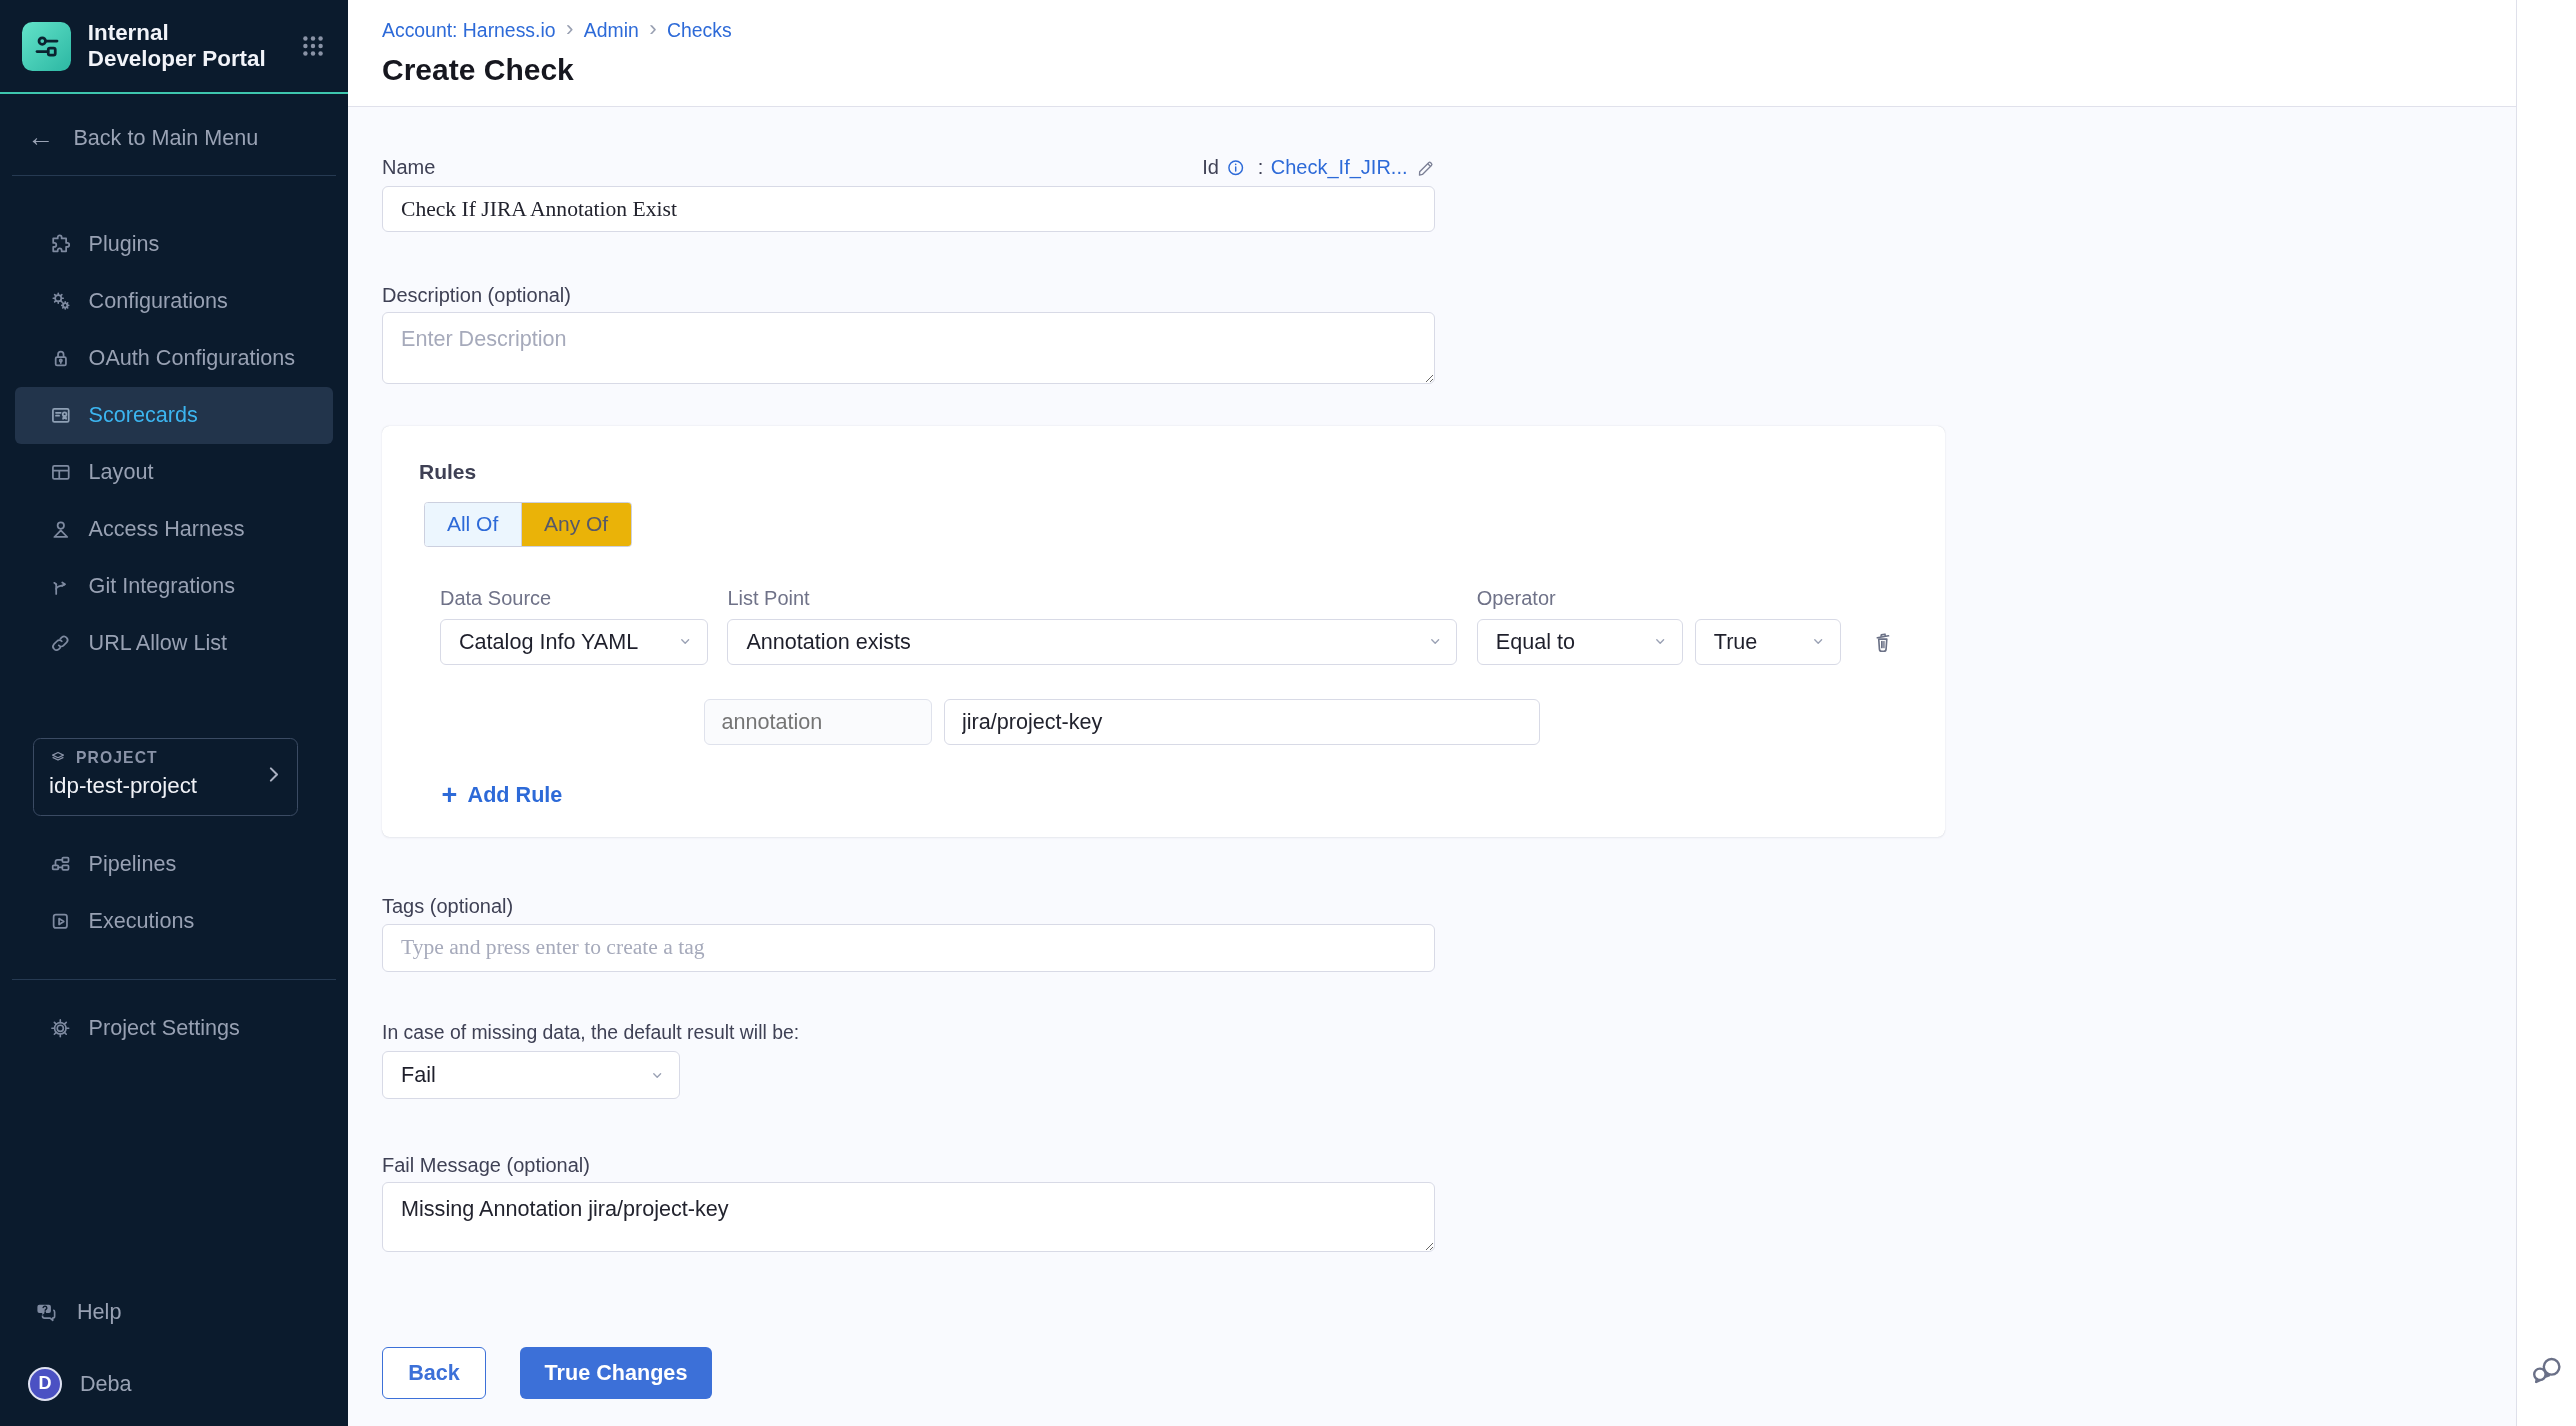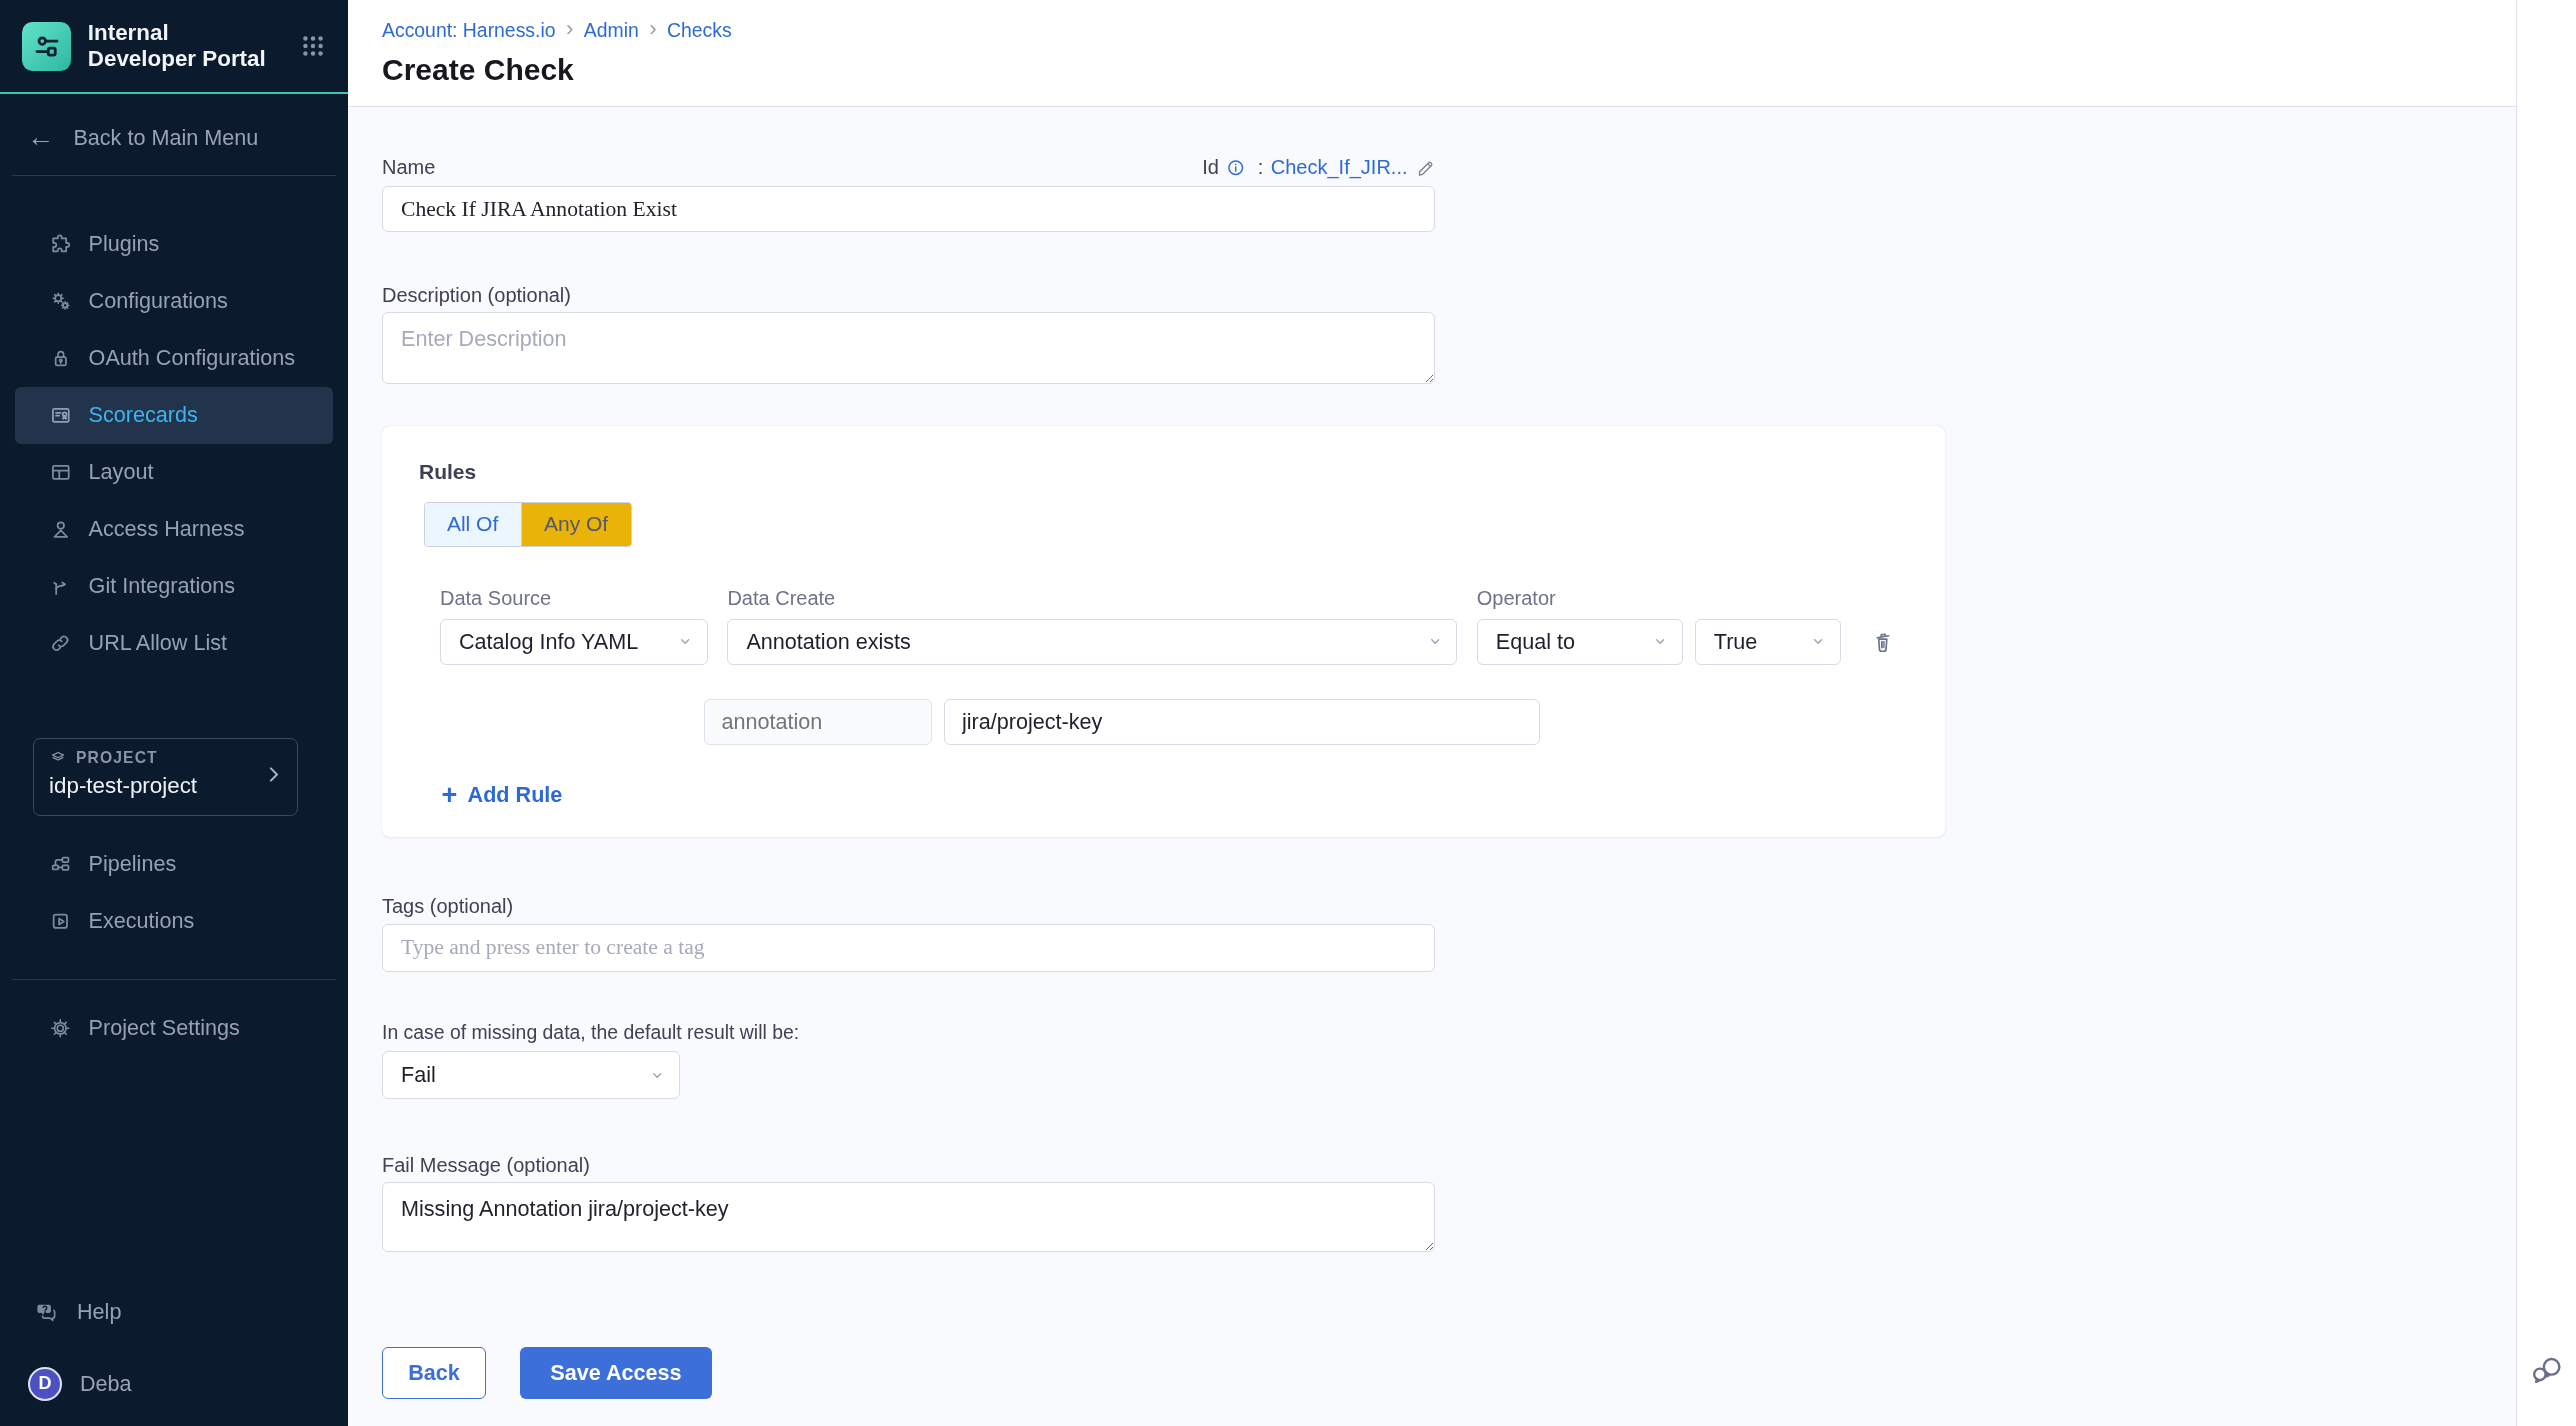--- a/index.html
+++ b/index.html
@@ -391,21 +391,21 @@
       <div class="rules-card">
         <div class="rules-title">Rules</div>
 
         <div class="toggle-group">
           <div class="toggle-btn on">All Of</div>
           <div class="toggle-btn">Any Of</div>
         </div>
 
         <div class="rule-grid labels">
           <span class="lbl-light">Data Source</span>
-          <span class="lbl-light">Data Create</span>
+          <span class="lbl-light">List Point</span>
           <span class="lbl-light">Operator</span>
         </div>
 
         <div class="rule-grid fields">
           <div class="select sel-ds">
             <span>Catalog Info YAML</span>
             <span class="chev">
               <svg width="16.4" height="16.4" viewBox="0 0 24 24" fill="none" stroke="currentColor" stroke-width="2" stroke-linecap="round" stroke-linejoin="round">
                   <path d="M7 10l5 5 5-5"></path>
                 </svg>
@@ -470,21 +470,21 @@
                 <path d="M7 10l5 5 5-5"></path>
               </svg>
           </span>
         </div>
 
         <div class="lbl failmsg-label">Fail Message (optional)</div>
         <textarea class="text-area failmsg-area" style="">Missing Annotation jira/project-key</textarea>
 
         <div class="btn-row">
           <button class="btn btn-back">Back</button>
-          <button class="btn btn-save">Save Access</button>
+          <button class="btn btn-save">True Changes</button>
         </div>
       </div>
 
     </div>
   </div>
 
   <div class="chat-fab">
     <svg width="39" height="37" viewBox="0 0 26 24" fill="none" stroke="currentColor" stroke-width="1.6" stroke-linecap="round" stroke-linejoin="round">
       <circle cx="16.4" cy="10.2" r="5.2"></circle>
       <path d="M13.4 14.4l-1 2.3 2.3-.8"></path>

